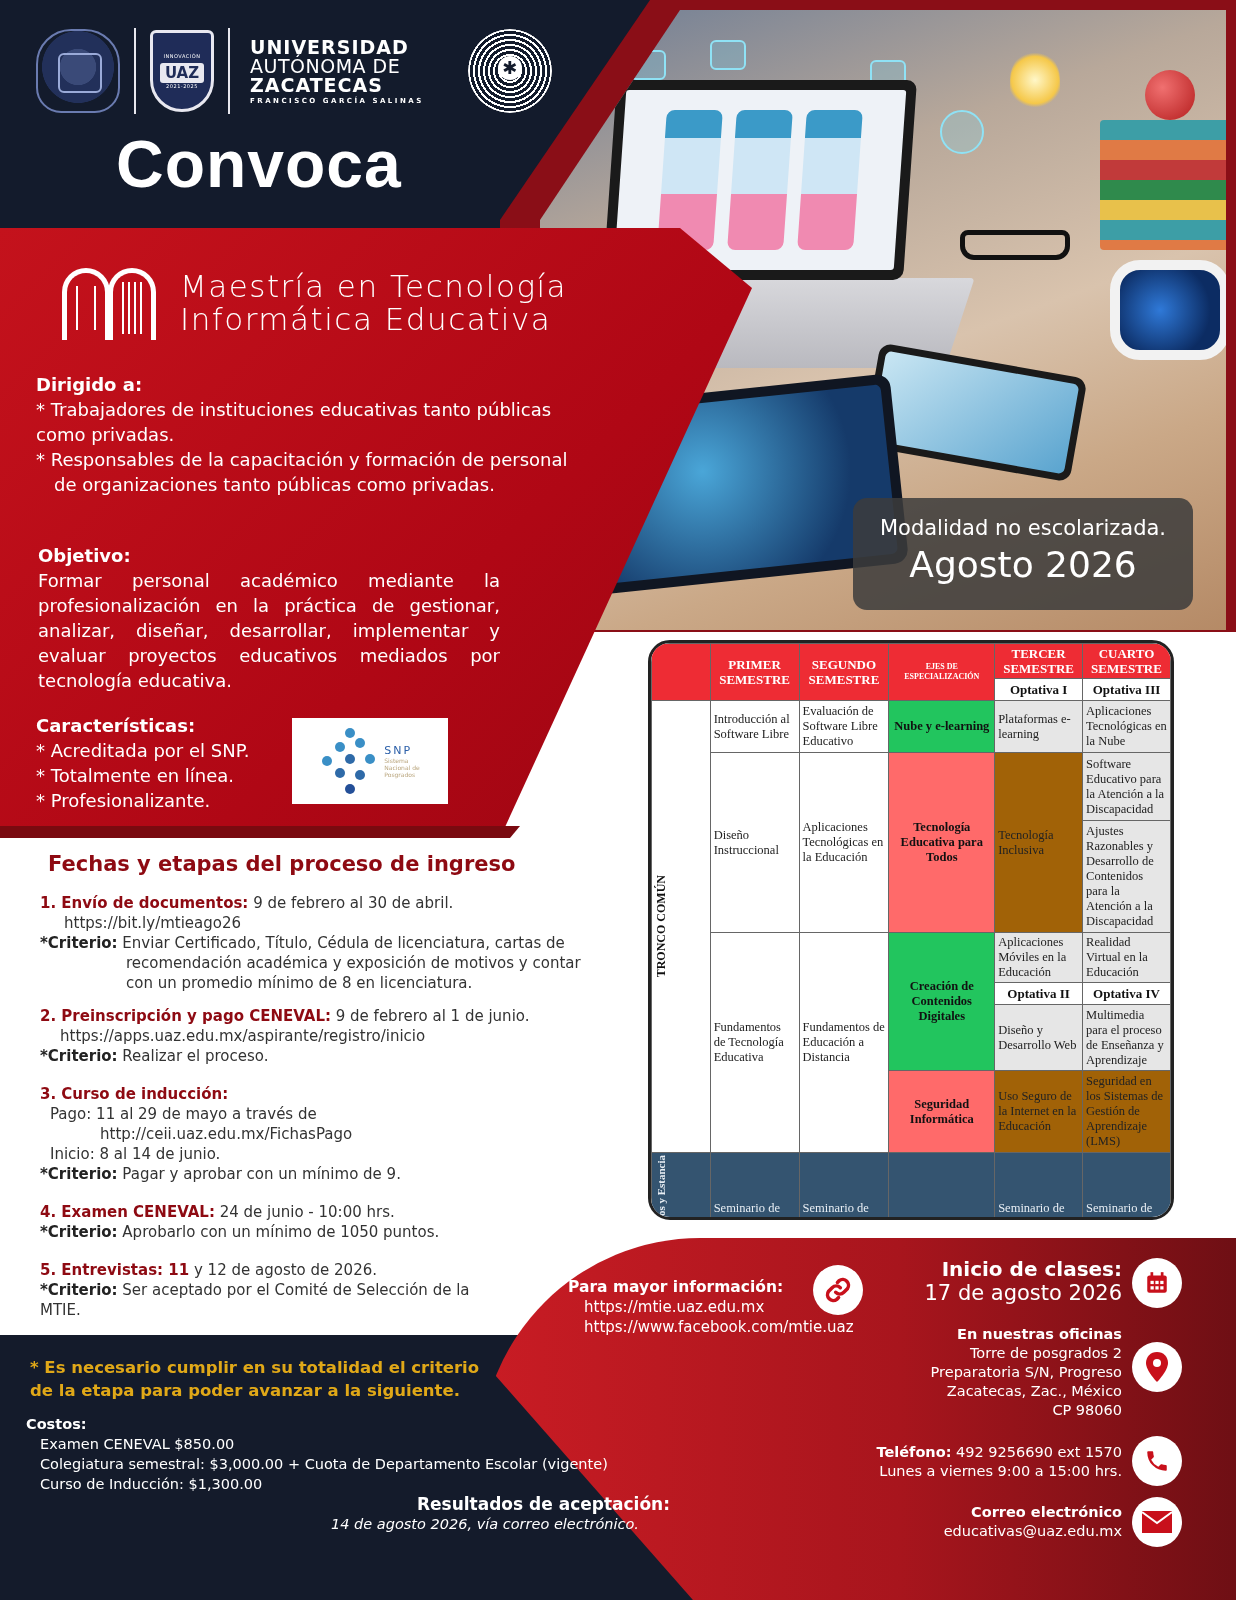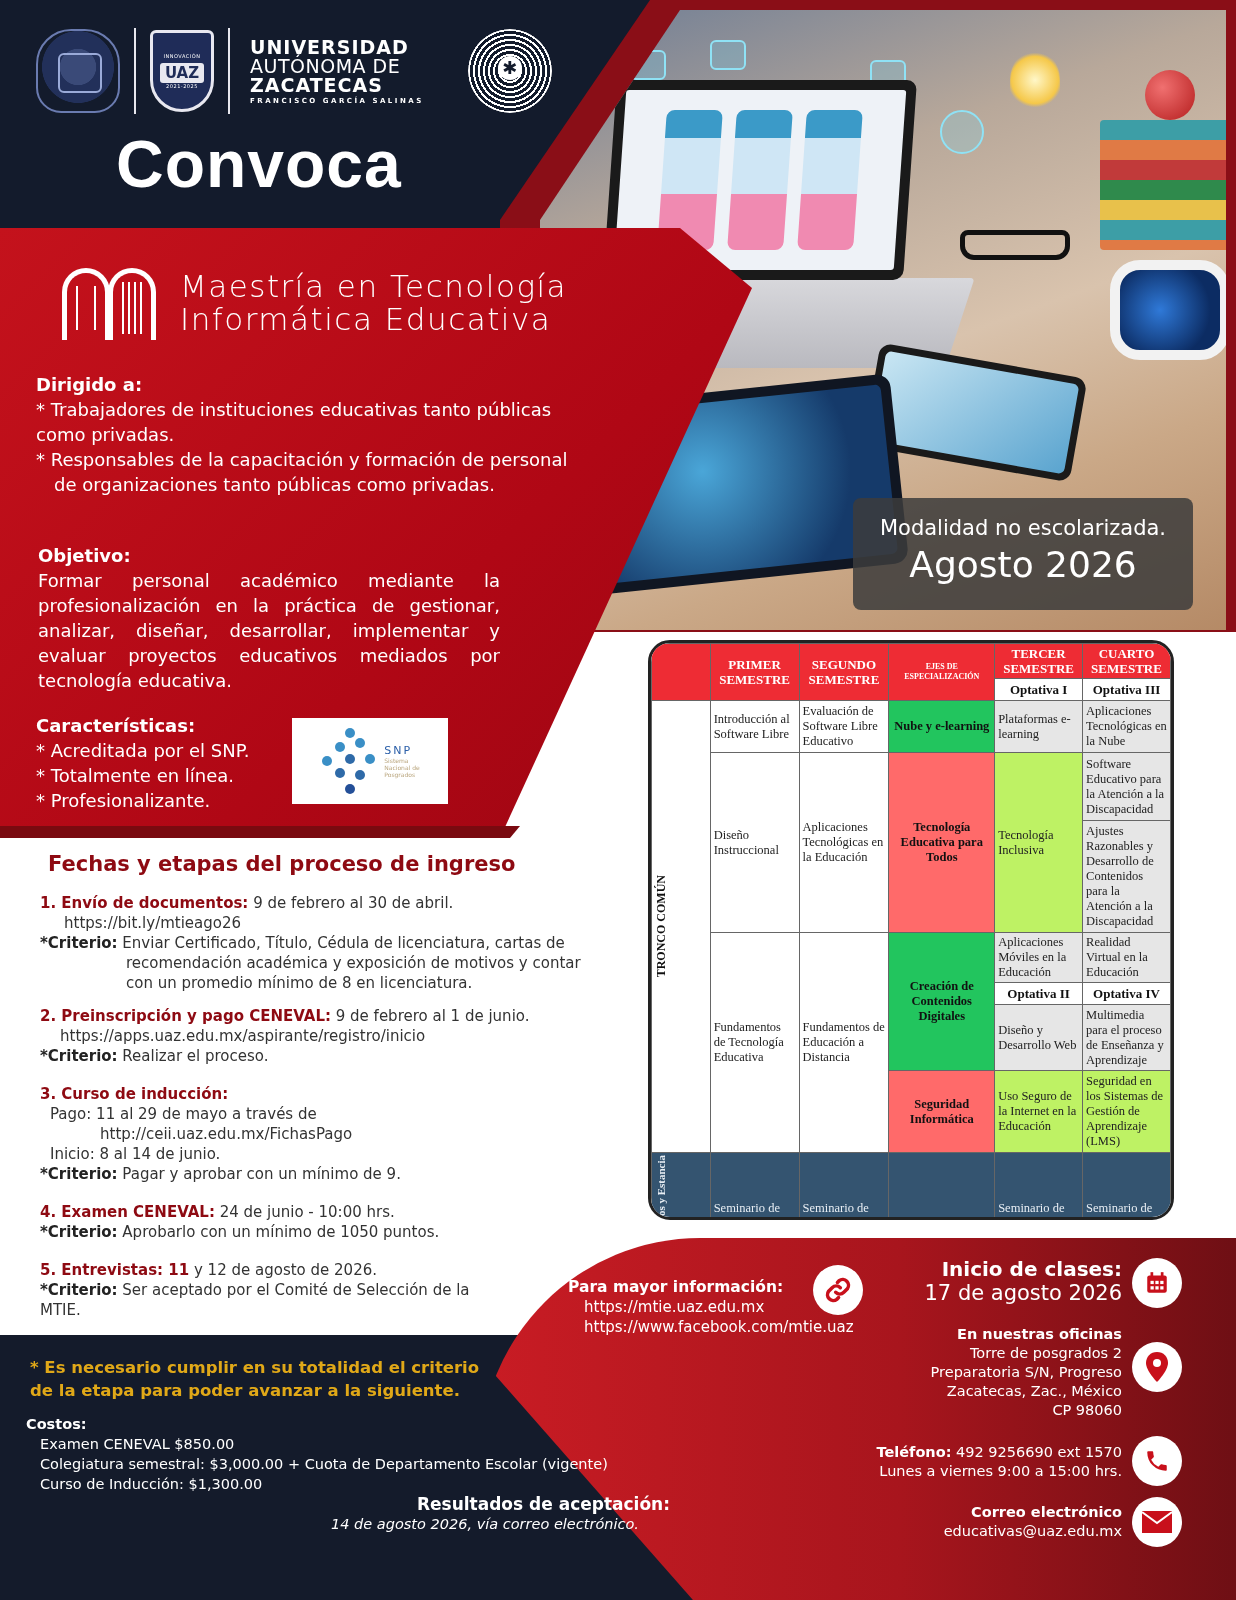--- a/index.html
+++ b/index.html
@@ -35,21 +35,21 @@
   .tablet .screen { position: absolute; inset: 10px; background: radial-gradient(circle at 40% 40%, #4aa6d8, #153a6a 70%); border-radius: 6px; }
   .phone { position: absolute; left: 330px; top: 350px; width: 210px; height: 105px; background: #1a1a1a; border-radius: 12px; transform: rotate(10deg); }
   .phone .screen { position: absolute; inset: 7px; background: linear-gradient(135deg, #c9e6f3, #5aa4cf); border-radius: 6px; }
   .vr { position: absolute; left: 570px; top: 250px; width: 120px; height: 100px; background: radial-gradient(circle at 40% 50%, #2f79d8, #0c2c63 70%); border: 10px solid #f2f2f2; border-radius: 30px; }
   .books { position: absolute; left: 560px; top: 110px; width: 140px; height: 130px; background: repeating-linear-gradient(#3d9ea6 0 20px, #e07a45 20px 40px, #c13a3a 40px 60px, #2f8a4c 60px 80px, #e8c14b 80px 100px); border-radius: 4px; }
   .apple { position: absolute; left: 605px; top: 60px; width: 50px; height: 50px; border-radius: 50%; background: radial-gradient(circle at 35% 35%, #f07070, #b51d1d); }
   .bulb { position: absolute; left: 470px; top: 40px; width: 50px; height: 60px; border-radius: 50% 50% 30% 30%; background: radial-gradient(circle, #fff7c8, #f5c84a 60%, transparent 70%); }
   .holo { position: absolute; width: 36px; height: 30px; border: 2px solid #8fe2f5; border-radius: 6px; background: rgba(120,210,240,0.25); }
   .glasses { position: absolute; left: 420px; top: 220px; width: 110px; height: 30px; border: 5px solid #111; border-radius: 8px 8px 14px 14px; }
 
-  .mode-box { position: absolute; left: 853px; top: 498px; width: 340px; height: 112px; background: rgba(60,60,60,0.85); border-radius: 8px; text-align: center; color: #fff; }
+  .mode-box { position: absolute; left: 853px; top: 498px; width: 340px; height: 112px; background: rgba(60,60,60,0.85); border-radius: 14px; text-align: center; color: #fff; }
   .mode-box .m1 { font-size: 21px; margin-top: 18px; }
   .mode-box .m2 { font-size: 36px; margin-top: 4px; }
 
   
   .red-panel { position: absolute; left: 0; top: 228px; width: 752px; height: 610px; background: linear-gradient(135deg, #c4121c 0%, #b00715 60%, #9c0612 100%); clip-path: polygon(0 0, 680px 0, 752px 60px, 500px 610px, 0 610px); border-radius: 0 60px 0 0; }
   .red-panel-edge { position: absolute; left: 0; top: 826px; width: 520px; height: 12px; background: #7a0a10; clip-path: polygon(0 0, 520px 0, 510px 12px, 0 12px); }
   .prog-logo { position: absolute; left: 62px; top: 268px; width: 98px; height: 72px; }
   .prog-logo .arch { position: absolute; top: 0; width: 48px; height: 72px; border: 5px solid #fff; border-bottom: none; border-radius: 24px 24px 0 0; }
   .prog-logo .a1 { left: 0; }
   .prog-logo .a2 { left: 46px; }
@@ -83,21 +83,21 @@
 
   
   .table-wrap { position: absolute; left: 648px; top: 640px; width: 526px; height: 580px; border: 3px solid #222; border-radius: 22px; overflow: hidden; background: #fff; }
   table.curr { border-collapse: collapse; width: 100%; height: 100%; font-family: "Liberation Serif", "DejaVu Serif", serif; font-size: 12.5px; line-height: 15px; }
   table.curr td { border: 1px solid #666; padding: 2px 3px; vertical-align: middle; }
   .h-red { background: #ee2c34; color: #fff; font-weight: 700; text-align: center; font-size: 13px; line-height: 15px; }
   .h-red.small { font-size: 8px; line-height: 10px; }
   .h-opt { background: #fff; color: #111; font-weight: 700; text-align: center; font-size: 13px; }
   .c-white { background: #fff; color: #222; }
   .c-grey { background: #e6e6e6; color: #222; }
-  .c-grey2 { background: #bef264; color: #222; }
+  .c-grey2 { background: #a16207; color: #222; }
   .c-pink { background: #22c55e; font-weight: 700; text-align: center; color: #111; }
   .c-salmon { background: #ff6a6a; font-weight: 700; text-align: center; color: #111; }
   .c-blue { background: #345470; color: #e8eef4; }
   .vert { writing-mode: vertical-rl; transform: rotate(180deg); text-align: center; font-weight: 700; font-size: 11px; line-height: 12px; }
   .vert.dark { color: #111; font-size: 12px; }
 
   
   .bottom-dark { position: absolute; left: 0; top: 1335px; width: 1236px; height: 265px; background: #141b2b; }
   .bottom-red { position: absolute; left: 480px; top: 1238px; width: 760px; height: 370px; background: linear-gradient(90deg, #c91c24 0%, #a8151d 55%, #6e0f14 100%); border-radius: 220px 0 0 0; clip-path: polygon(80px 0, 760px 0, 760px 370px, 220px 370px, 0 120px); }
   .bottom-red::before { content: ""; }

